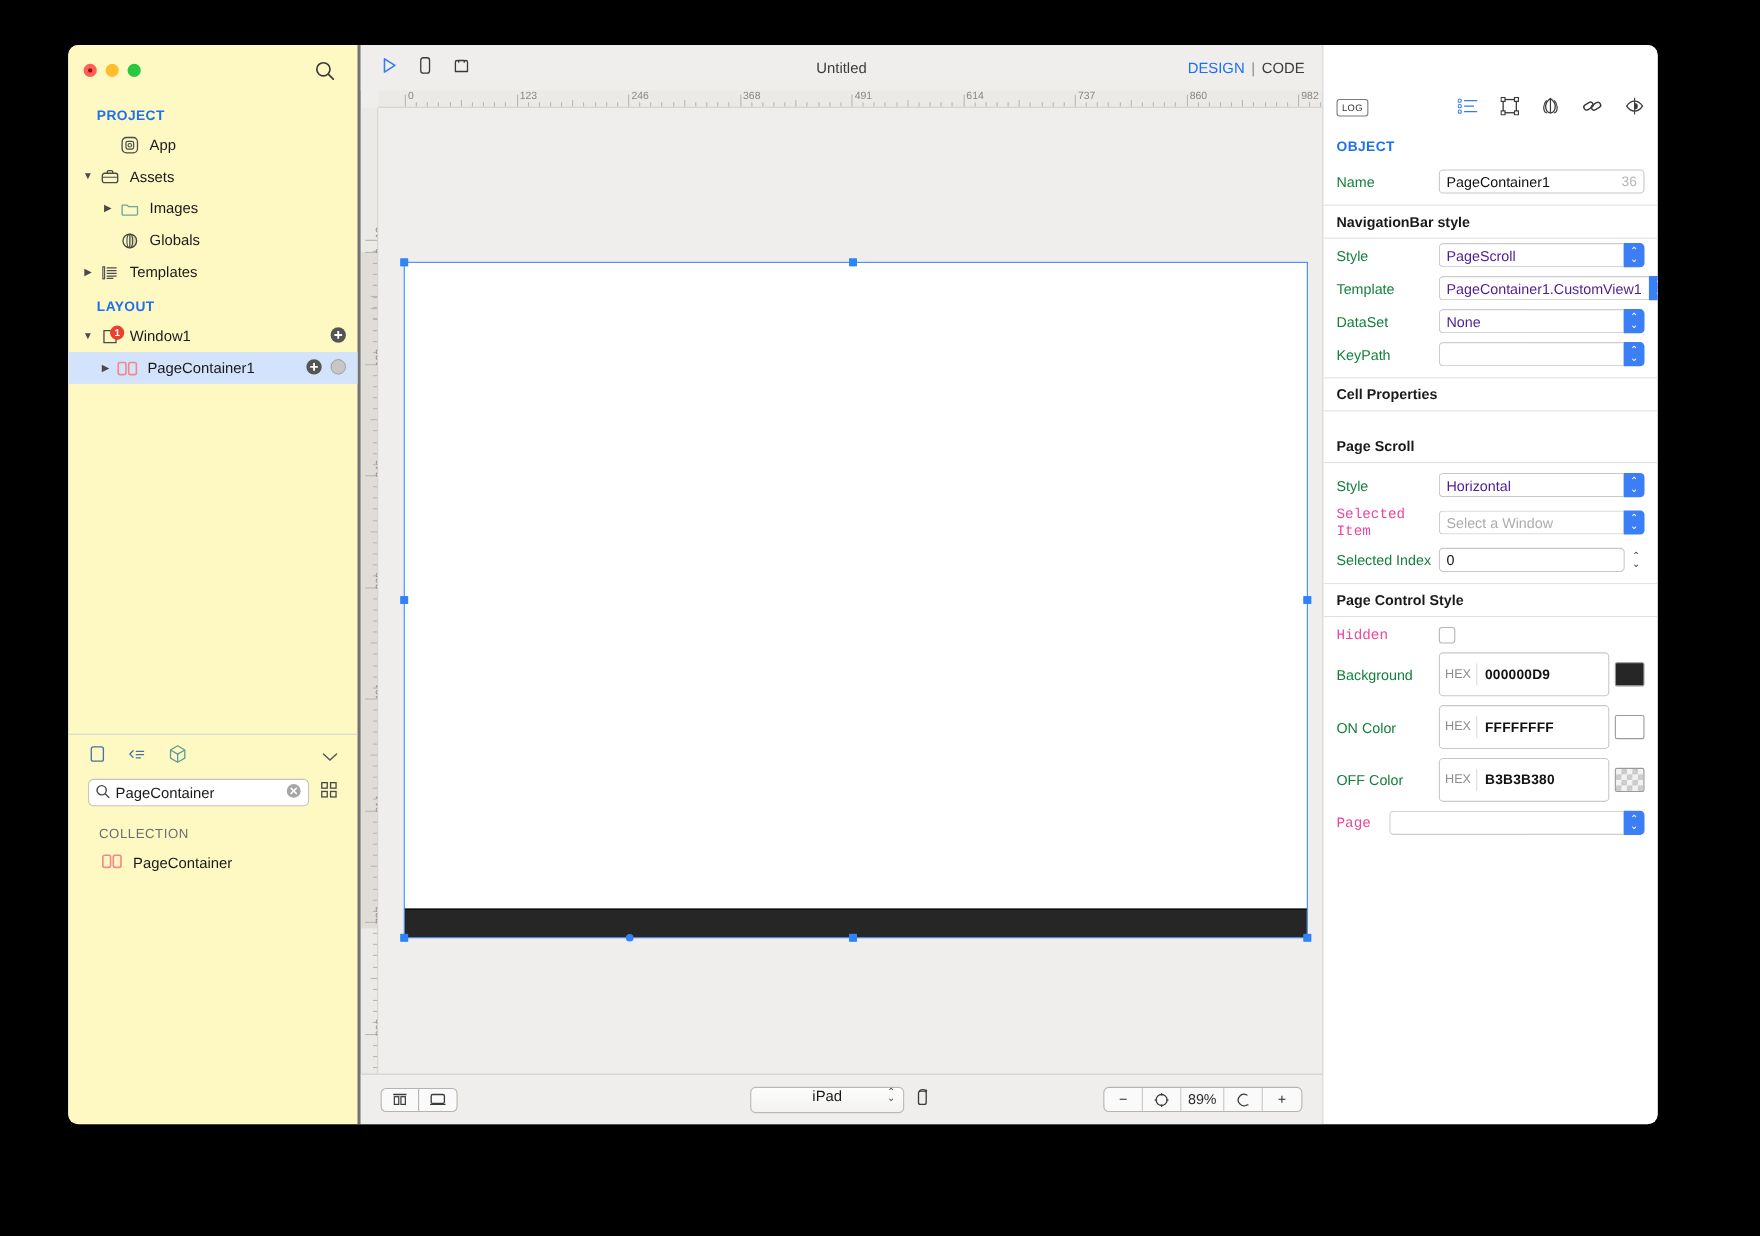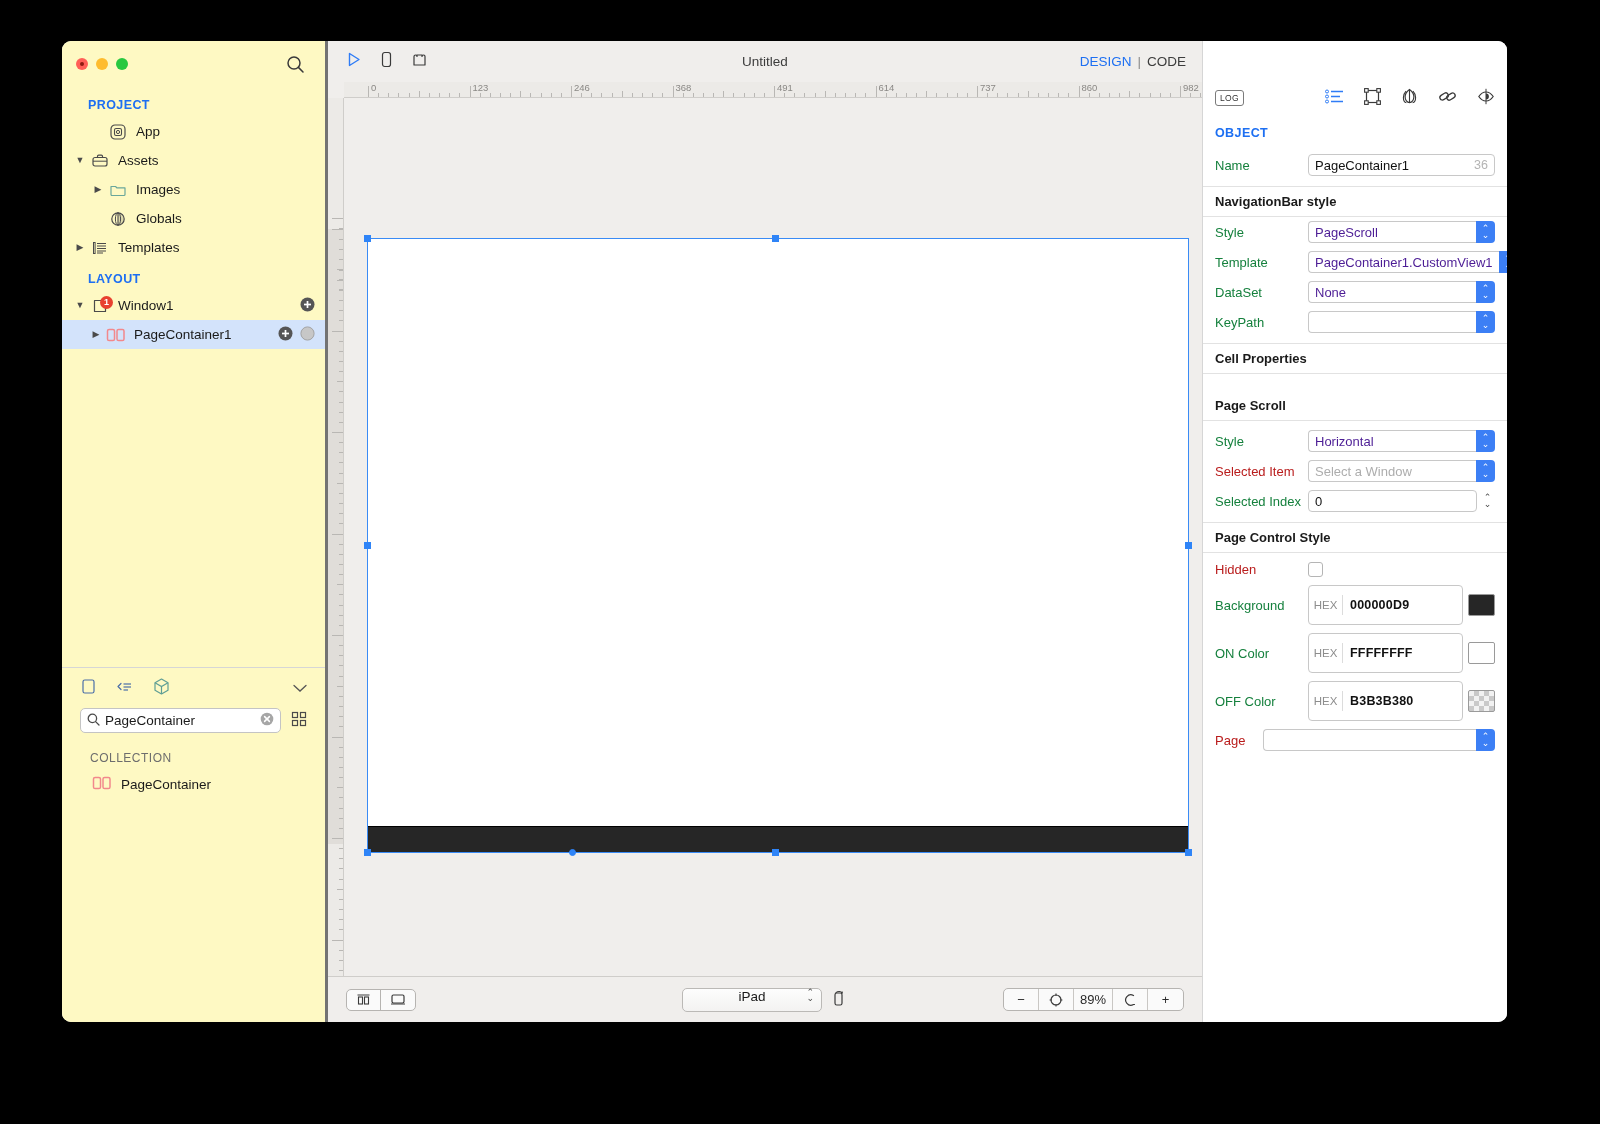--- a/index.html
+++ b/index.html
@@ -246,21 +246,21 @@
     padding: 7px 0 7px 12px;
     border-top: 1px solid #e2e2e2;
     border-bottom: 1px solid #e2e2e2;
   }
   .frow {
     display: flex; align-items: center;
     padding: 4px 12px 4px 12px;
     min-height: 28px;
   }
   .flabel { width: 93px; flex: 0 0 93px; color: #15803d; font-size: 13px; }
-  .flabel.dim { color: #b91c1c; }
+  .flabel.dim { color: #ec4899; font-family: Liberation Mono, monospace; }
   .flabel.indent { padding-left: 18px; }
   .ffield {
     flex: 1; height: 22px;
     border: 1px solid #c8c8c8; border-radius: 4px;
     background: #fff; display: flex; align-items: center;
     padding: 0 6px; font-size: 13px; color: #111;
     position: relative;
   }
   .ffield .cnt { margin-left: auto; color: #b4b4b4; font-size: 12.5px; }
   .combo {

